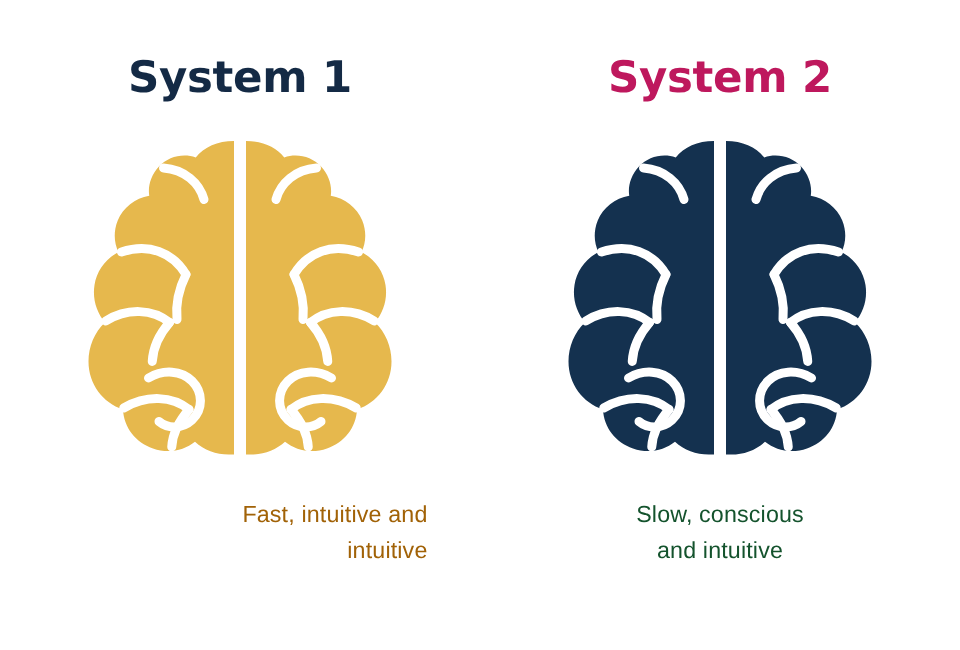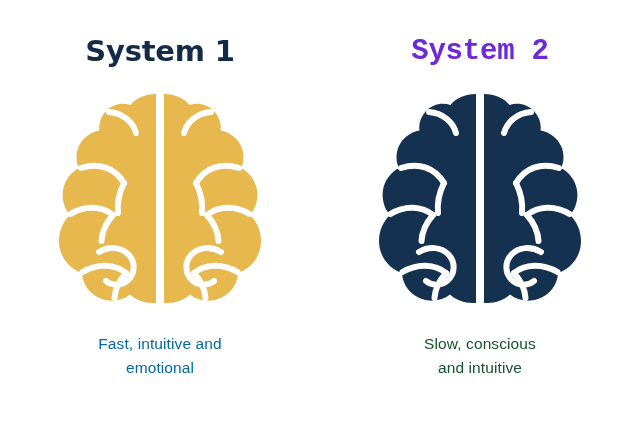--- a/index.html
+++ b/index.html
@@ -147,30 +147,30 @@
           <path d="M150 123 C157 131 161 140 161.5 149"></path>
           <path d="M180.5 180 C165 171 148 172 137 181"></path>
           <path d="M137 181 C144 189 148 197 148.5 206"></path>
           <path d="M164 160 C154 154 142 155 135 162 C127.5 169.5 127.5 181 135 188 C141.5 194 151 194 157 189"></path>
         </g>
 
         <rect x="99" y="0" width="8" height="214" fill="#ffffff"></rect>
       </svg>
     </div>
 
-    <p class="caption" style="color: #0369a1;">
+    <p class="caption" style="color: #a16207; text-align: right;">
       <span>Fast, intuitive and</span><br>
-      <span>emotional</span>
+      <span>intuitive</span>
     </p>
 
   </div>
 
   <div class="column column-right">
 
-    <h1 class="system-title" style="color: #6d28d9; font-family: Liberation Mono, monospace;">System 2</h1>
+    <h1 class="system-title" style="color: #be185d;">System 2</h1>
 
     <div class="brain-wrap">
       <svg class="brain-svg" viewBox="0 0 206 214" xmlns="http://www.w3.org/2000/svg" aria-hidden="true">
         <g>
           <path fill="#14314F" d="
             M99 2
             C88 2 79 6 73.5 13
             C65 10 55 12.5 49 19
             C43.5 25 41.5 32 42.5 38.5
             C33 40 25 46.5 21.5 55

